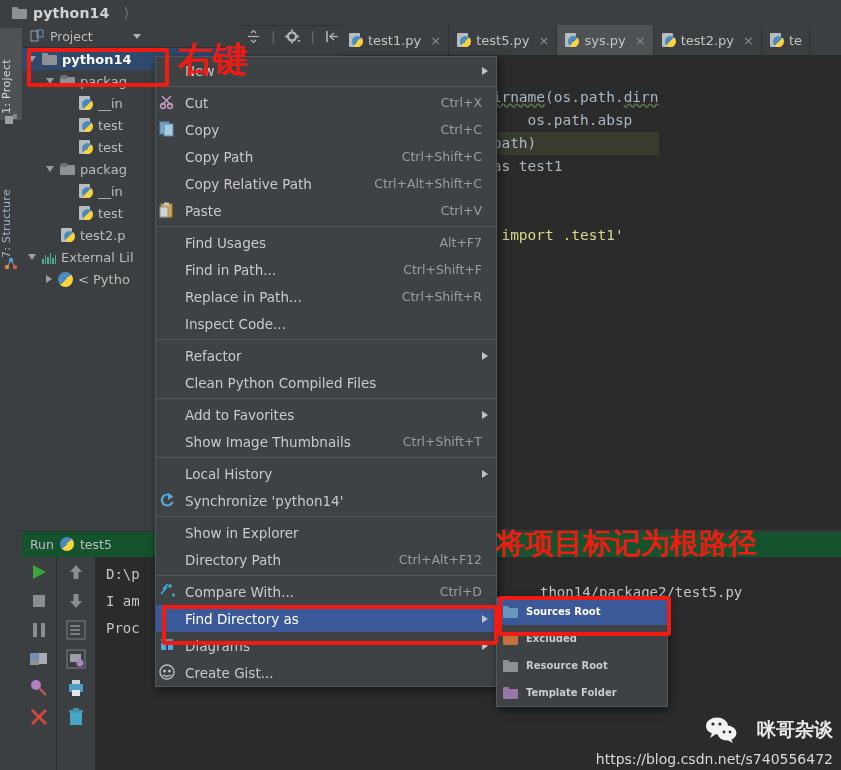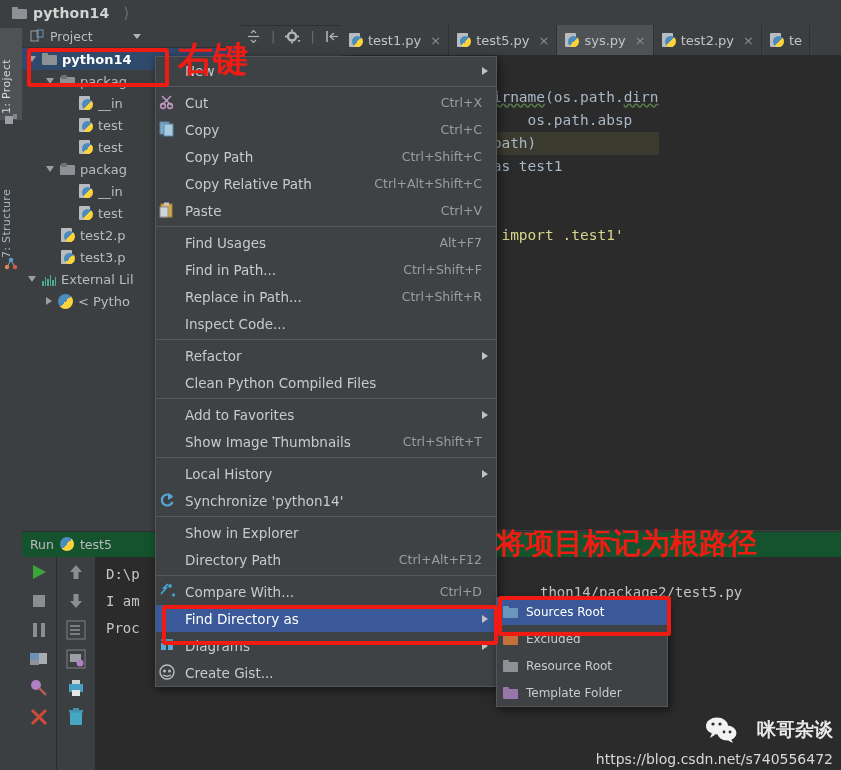--- a/index.html
+++ b/index.html
@@ -112,21 +112,21 @@
   .mi .micon{width:22px;height:18px;flex:0 0 auto;position:relative;margin-right:4px;}
   .mi .mlabel{flex:1 1 auto;white-space:nowrap;}
   .mi .mkey{color:#9a9da0;font-size:12.5px;padding-right:14px;}
   .mi .msub{position:absolute;right:8px;width:0;height:0;
             border-top:4.5px solid transparent;border-bottom:4.5px solid transparent;
             border-left:6px solid #c0c2c4;}
   .msep{height:1px;background:#54585b;margin:2px 0;}
 
   .submenu{position:absolute;left:496px;top:597px;width:170px;background:#3f4245;
            border:1px solid #53575a;box-shadow:2px 3px 9px rgba(0,0,0,.55);z-index:45;}
-  .submenu .mi{height:27px;font-size:12px;}
+  .submenu .mi{height:27px;font-size:10px;font-weight:bold;}
 
   
   .redbox{position:absolute;border:4px solid #f01c14;border-radius:3px;z-index:60;pointer-events:none;}
   .redtext{position:absolute;color:#f01c14;font-weight:bold;z-index:60;
            font-family:"DejaVu Sans","Liberation Sans",sans-serif;white-space:nowrap;}
 
   .watermark{position:absolute;right:8px;bottom:26px;display:flex;align-items:center;gap:19px;z-index:55;}
   .wm-text{color:#e8e8e8;font-size:19px;font-weight:bold;}
   .wm-url{position:absolute;right:8px;bottom:3px;color:#d8d8d8;font-size:14px;z-index:55;
           font-family:"DejaVu Sans","Liberation Sans",sans-serif;}
@@ -215,25 +215,20 @@
         </div>
         <div class="trow">
           <span class="tw " style="margin-left: 42px; width: 9px;"></span>
           <span class="pyico" style="margin-left: 6px;"></span>
           <span class="tlabel">test</span>
         </div>
         <div class="trow">
           <span class="tw " style="margin-left: 24px; width: 9px;"></span>
           <span class="pyico" style="margin-left: 6px;"></span>
           <span class="tlabel">test2.p</span>
-        </div>
-        <div class="trow">
-          <span class="tw " style="margin-left: 24px; width: 9px;"></span>
-          <span class="pyico" style="margin-left: 6px;"></span>
-          <span class="tlabel">test3.p</span>
         </div>
         <div class="trow">
           <span class="tw arrow-dn" style="margin-left: 6px;"></span>
           <span class="libico" style="margin-left: 6px;">
             <i style="height: 5px;"></i>
             <i style="height: 9px;"></i>
             <i style="height: 7px;"></i>
             <i style="height: 11px;"></i>
             <i style="height: 6px;"></i>
             <i style="height: 9px;"></i>

